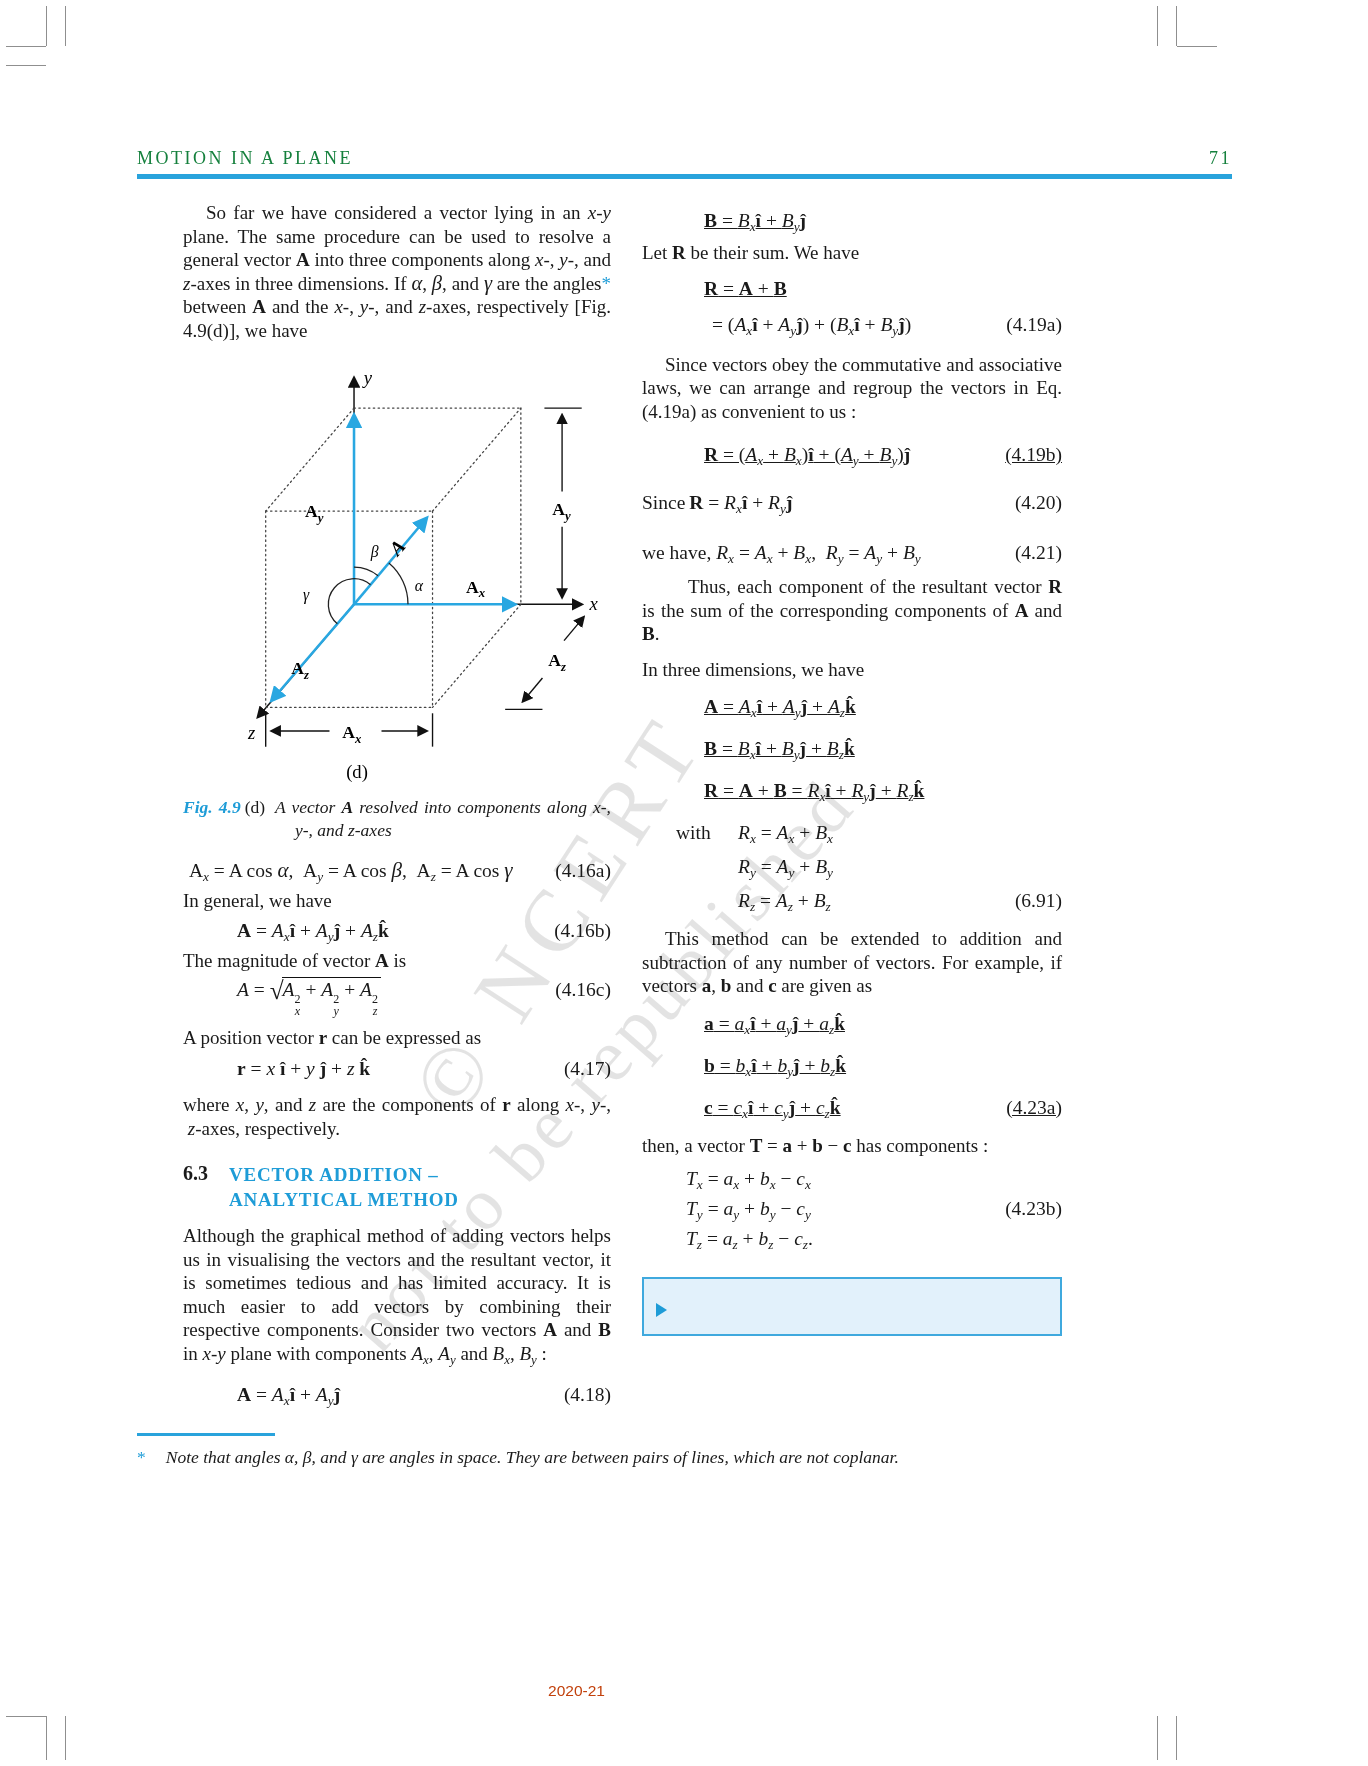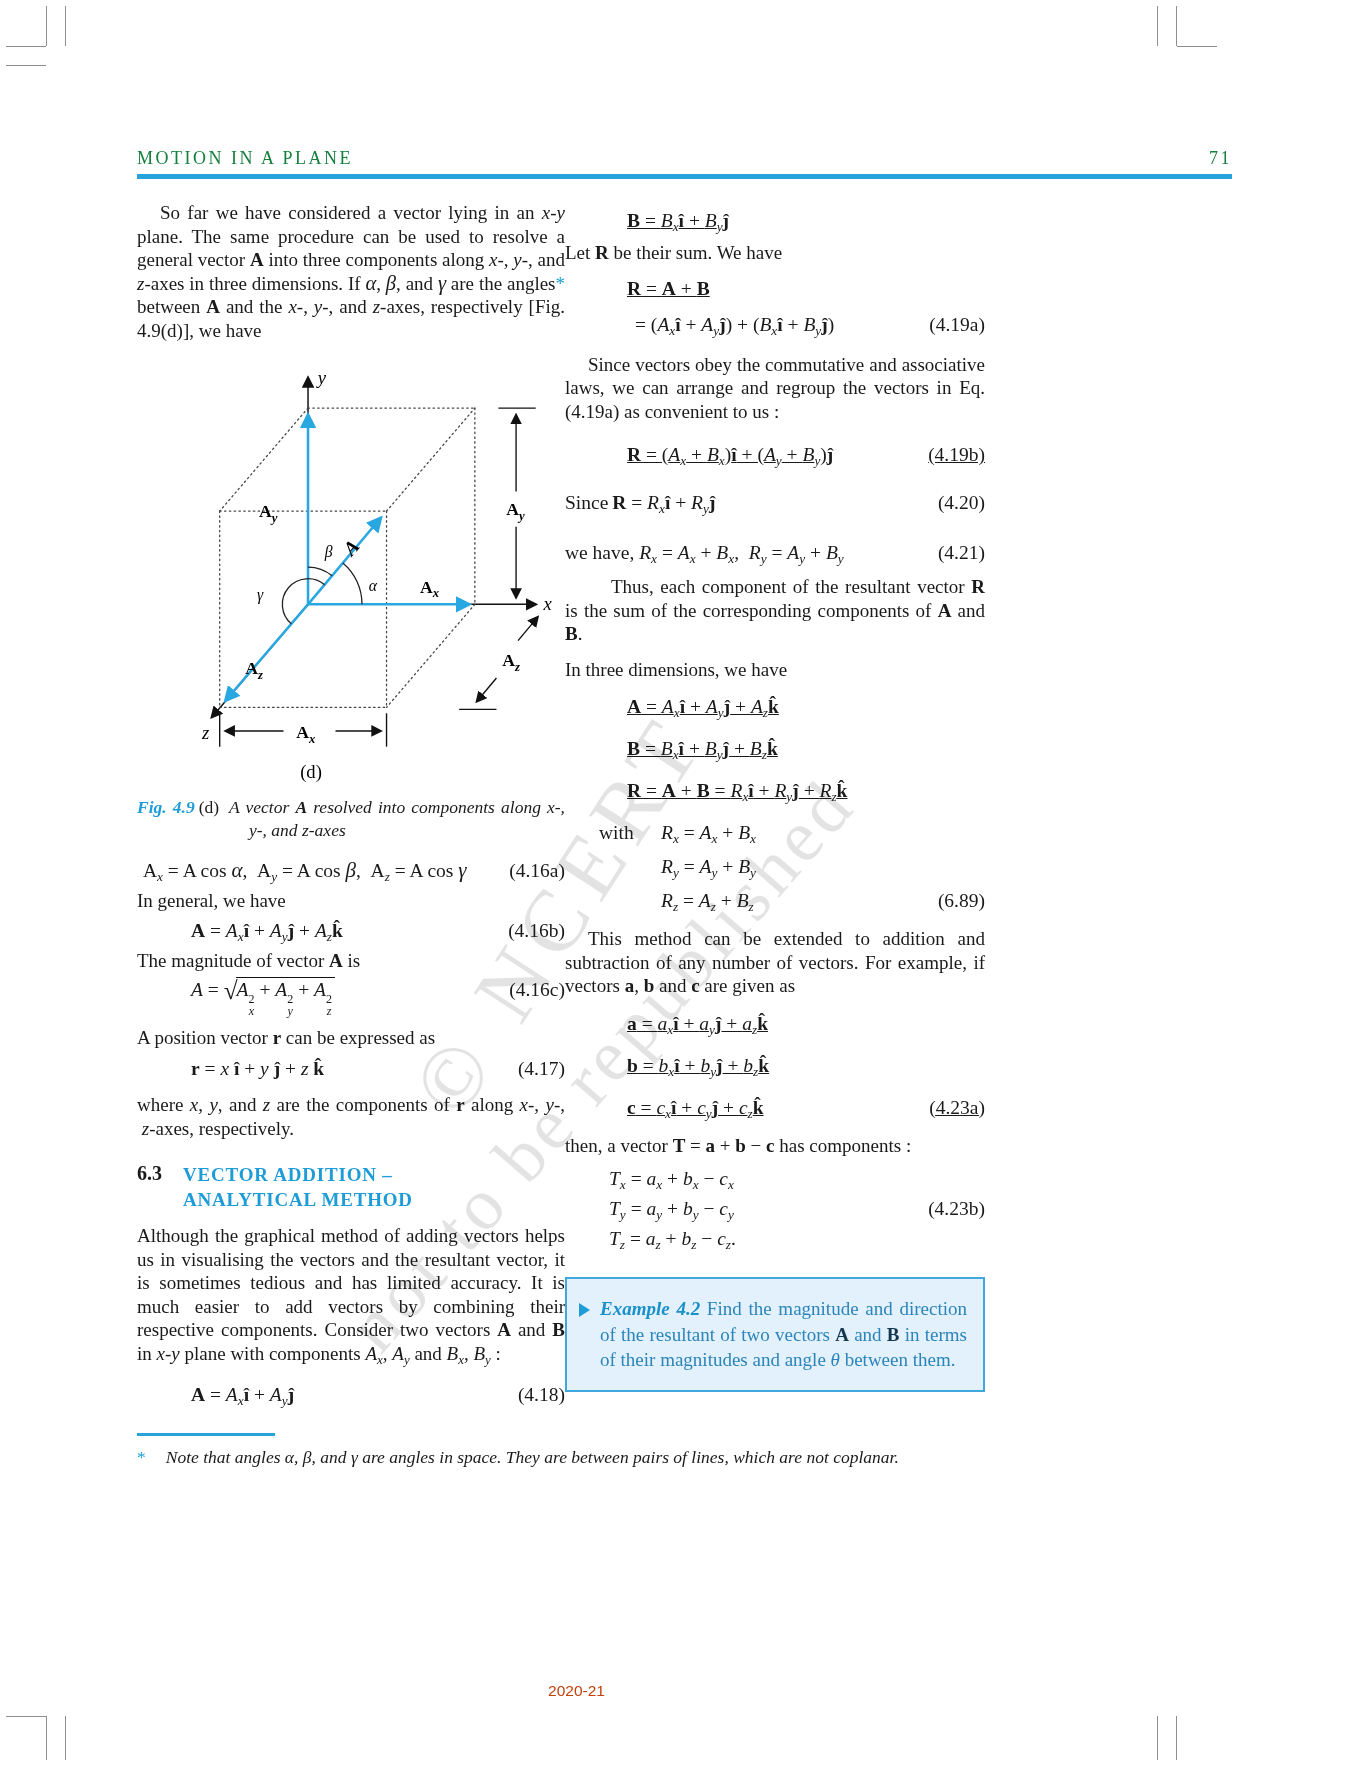--- a/index.html
+++ b/index.html
@@ -8,21 +8,21 @@
   
   .cm{position:absolute;background:#8f8f8f;}
   
   .wm{position:absolute;color:#c9c9c9;opacity:.5;white-space:nowrap;z-index:0;transform-origin:0 0;}
   .wm1{left:392px;top:1078px;font-size:88px;letter-spacing:12px;transform:rotate(-57deg);}
   .wm2{left:330px;top:1312px;font-size:74px;letter-spacing:5px;transform:rotate(-49deg);}
   .content{position:absolute;left:137px;top:148px;width:1095px;z-index:1;}
   .header{display:flex;justify-content:space-between;align-items:baseline;color:#15803d;
           font-size:18px;letter-spacing:2.5px;}
   .rule{height:5px;background:#29a3dc;margin-top:5px;}
-  .cols{display:flex;margin-top:22px;width:879px;}
+  .cols{display:flex;gap:31px;margin-top:22px;width:879px;margin-left:46px;}
   .col-l{width:428px;} .col-r{width:420px;}
   p{margin:0;text-align:justify;font-size:19px;line-height:23.5px;}
   .indent{text-indent:23px;} .indent-lg{text-indent:46px;}
   .blue{color:#1e9cd7;}
   .gk{font-style:italic;font-size:1.08em;}
   sub{font-size:.68em;vertical-align:-0.32em;line-height:0;}
   .stk{display:inline-flex;flex-direction:column;vertical-align:-0.5em;font-size:.62em;line-height:1.05;text-align:center;}
   .st-b{font-style:italic;}
   .rad{border-top:1.7px solid #111;padding:1px 3px 0 1px;}
   .sq{font-size:1.3em;vertical-align:-0.1em;margin-right:-2px;}
@@ -250,21 +250,21 @@
           </div>
         <div class="eq withrow mt18">
             <span class="withword">with</span>
             <span class="bd"><i>R</i><sub><i>x</i></sub> = <i>A</i><sub><i>x</i></sub> + <i>B</i><sub><i>x</i></sub></span>
           </div>
         <div class="eq withrow mt10">
             <span class="bd"><i>R</i><sub><i>y</i></sub> = <i>A</i><sub><i>y</i></sub> + <i>B</i><sub><i>y</i></sub></span>
           </div>
         <div class="eq withrow mt10">
             <span class="bd"><i>R</i><sub><i>z</i></sub> = <i>A</i><sub><i>z</i></sub> + <i>B</i><sub><i>z</i></sub></span>
-            <span class="num">(6.89)</span>
+            <span class="num">(6.91)</span>
           </div>
         <p class="indent mt14">This method can be extended to addition and subtraction of any number of vectors. For example, if vectors <b>a</b>, <b>b</b> and <b>c</b> are given as</p>
         <div class="eq ind2 mt14">
             <span class="bd"><b>a</b> = <i>a</i><sub><i>x</i></sub><b>î</b> + <i>a</i><sub><i>y</i></sub><b>ĵ</b> + <i>a</i><sub><i>z</i></sub><b>k̂</b></span>
           </div>
         <div class="eq ind2 mt18">
             <span class="bd"><b>b</b> = <i>b</i><sub><i>x</i></sub><b>î</b> + <i>b</i><sub><i>y</i></sub><b>ĵ</b> + <i>b</i><sub><i>z</i></sub><b>k̂</b></span>
           </div>
         <div class="eq ind2 mt18">
             <span class="bd"><b>c</b> = <i>c</i><sub><i>x</i></sub><b>î</b> + <i>c</i><sub><i>y</i></sub><b>ĵ</b> + <i>c</i><sub><i>z</i></sub><b>k̂</b></span>
@@ -277,21 +277,20 @@
         <div class="eq ind3 mt6">
             <span class="bd"><i>T</i><sub><i>y</i></sub> = <i>a</i><sub><i>y</i></sub> + <i>b</i><sub><i>y</i></sub> − <i>c</i><sub><i>y</i></sub></span>
             <span class="num">(4.23b)</span>
           </div>
         <div class="eq ind3 mt6">
             <span class="bd"><i>T</i><sub><i>z</i></sub> = <i>a</i><sub><i>z</i></sub> + <i>b</i><sub><i>z</i></sub> − <i>c</i><sub><i>z</i></sub>.</span>
           </div>
 
         <div class="exbox">
           <div class="exmark"></div>
-          <p class="ex-body"><span class="ex-title">Example 4.2</span><span> Find the magnitude and direction of the resultant of two vectors <b>A</b> and <b>B</b> in terms of their magnitudes and angle <i>θ</i> between them.</span></p>
         </div>
       </div>
     </div>
 
     <div class="footnote">
       <div class="fn-rule"></div>
       <p><span class="fn-star">*</span><span>Note that angles <i>α</i>, <i>β</i>, and <i>γ</i> are angles in space. They are between pairs of lines, which are not coplanar.</span></p>
     </div>
   </div>
 

